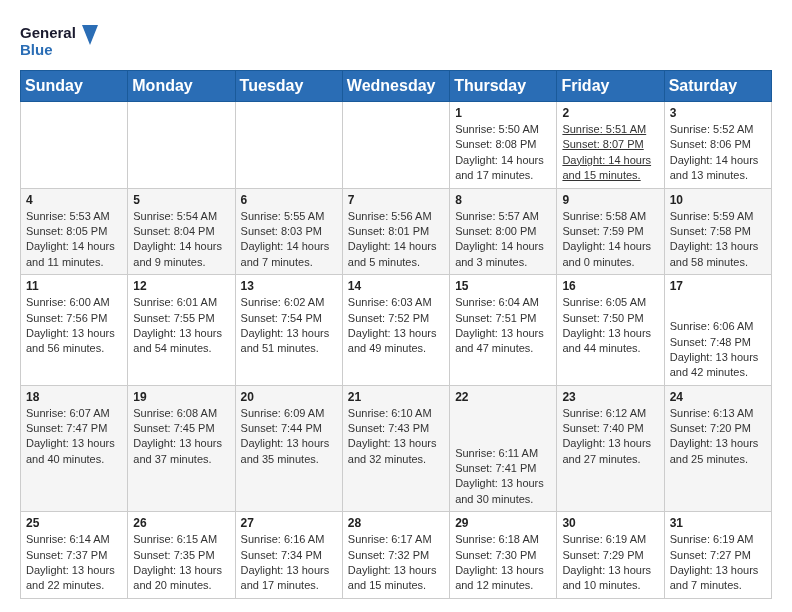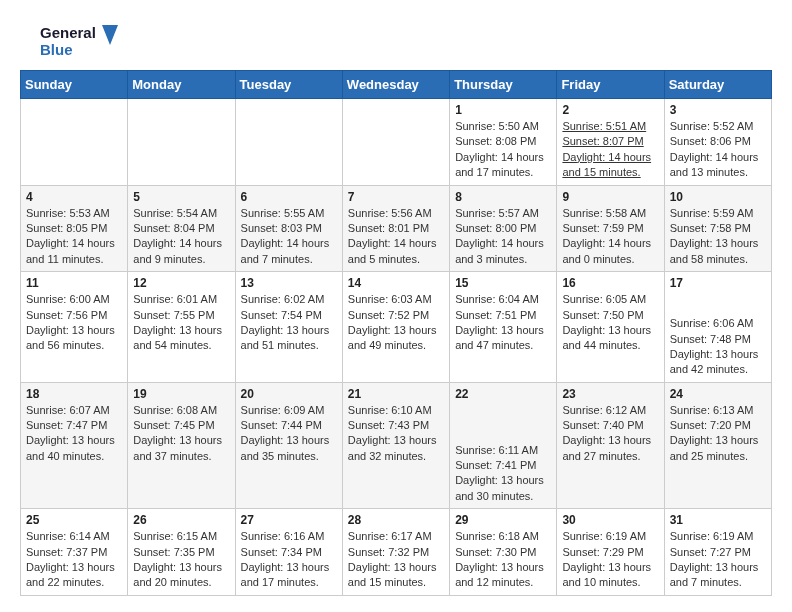--- a/index.html
+++ b/index.html
@@ -8,21 +8,20 @@
       background: #fff;
       width: 792px;
       min-height: 612px;
       padding: 20px;
     }
     .header-section {
       display: flex;
       justify-content: space-between;
       align-items: flex-end;
       margin-bottom: 10px;
-      margin-left: 20px;
     }
     .logo {
       display: flex;
       align-items: center;
       gap: 4px;
     }
     .title-block {
       text-align: right;
     }
     .main-title {
@@ -37,21 +36,21 @@
     .calendar-table {
       width: 100%;
       border-collapse: collapse;
       font-size: 11px;
     }
     .calendar-table thead tr th {
       background-color: #2a6db5;
       color: #fff;
       padding: 6px 4px;
       text-align: left;
-      font-size: 13px;
+      font-size: 16px;
       font-weight: bold;
       border: 1px solid #1a5a9a;
     }
     .calendar-table tbody tr td {
       border: 1px solid #ccc;
       vertical-align: top;
       padding: 4px 5px;
       min-height: 80px;
       width: calc(100% / 7);
     }

